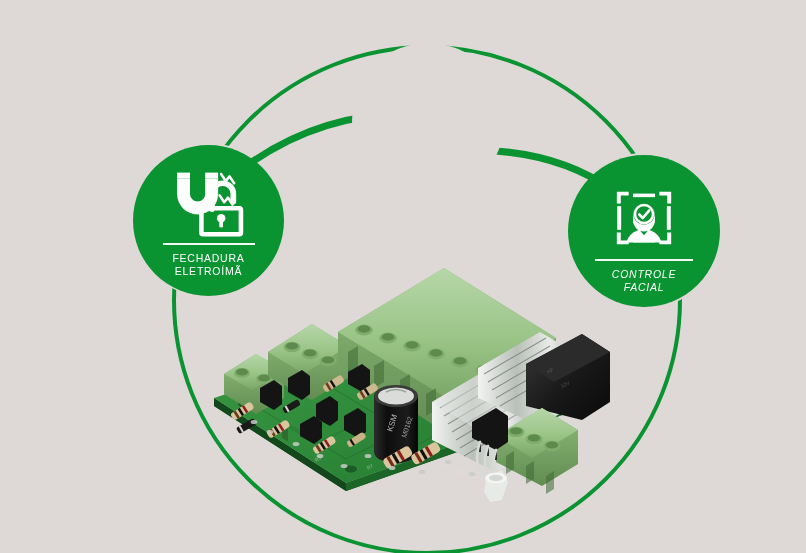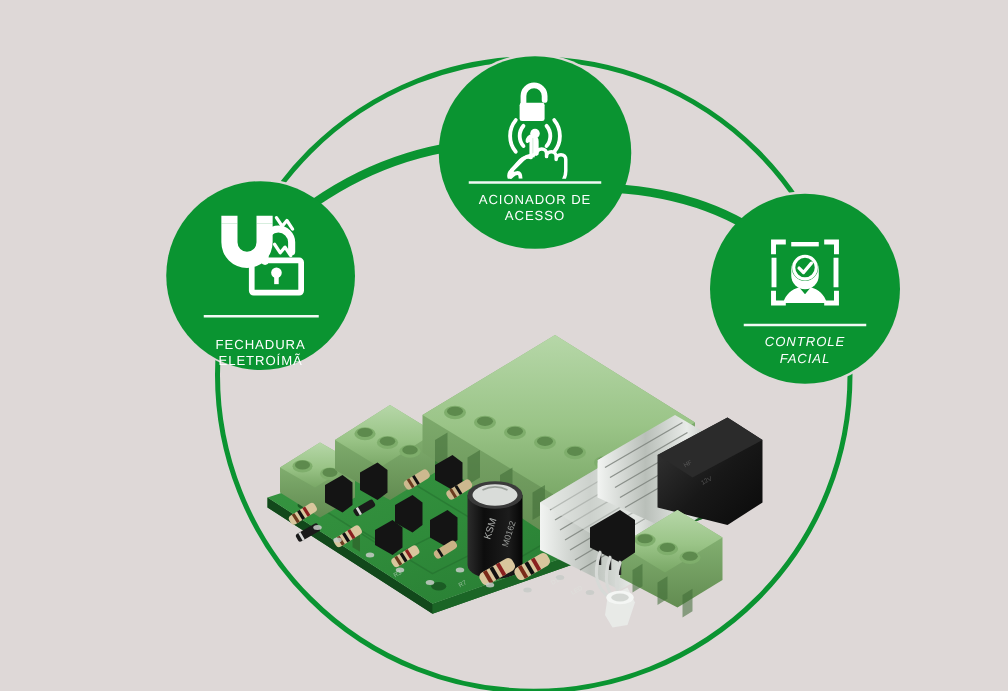--- a/index.html
+++ b/index.html
@@ -35,21 +35,21 @@
     font-size:10.5px;
     letter-spacing:.75px;
     line-height:13px;
     text-align:center;
     font-weight:400;
     white-space:pre-line;
     text-transform:uppercase;
   }
 
   
-  #f-lock{left:133px;top:145px;width:151px;height:151px;padding-top:22px;justify-content:space-between;}
+  #f-lock{left:133px;top:145px;width:151px;height:151px;padding-top:22px;}
   #f-lock .ic{width:76px;height:72px;}
   #f-lock .rule{width:92px;margin-top:4px;}
 
   
   #f-trigger{left:351px;top:45px;width:154px;height:154px;padding-top:18px;}
   #f-trigger .ic{width:78px;height:80px;}
   #f-trigger .rule{width:106px;margin-top:2px;}
 
   
   #f-face{left:568px;top:155px;width:152px;height:152px;padding-top:26px;font-style:italic;}
@@ -108,51 +108,20 @@
         <rect x="40" y="53" width="52" height="34" rx="2" fill="none" stroke="#ffffff" stroke-width="6"></rect>
         <circle cx="66" cy="66" r="5.6" fill="#ffffff"></circle>
         <rect x="63.6" y="66" width="4.8" height="12" fill="#ffffff"></rect>
       </svg>
     </div>
     <div class="rule"></div>
     <div class="cap">FECHADURA
 ELETROÍMÃ</div>
   </div>
 
-  <div class="feature" id="f-trigger">
-    <div class="ic">
-      <svg viewBox="0 0 100 104" width="78" height="80">
-
-        <path d="M38 26 V18 a11 11 0 0 1 22 0 v4" fill="none" stroke="#ffffff" stroke-width="6" stroke-linecap="round"></path>
-        <rect x="34" y="25" width="26" height="19" rx="2.5" fill="#ffffff"></rect>
-
-        <path d="M30 76 a26 26 0 0 1 0 -33" fill="none" stroke="#ffffff" stroke-width="4" stroke-linecap="round"></path>
-        <path d="M38 70 a16 16 0 0 1 0 -21" fill="none" stroke="#ffffff" stroke-width="4" stroke-linecap="round"></path>
-        <path d="M70 76 a26 26 0 0 0 0 -33" fill="none" stroke="#ffffff" stroke-width="4" stroke-linecap="round"></path>
-        <path d="M62 70 a16 16 0 0 0 0 -21" fill="none" stroke="#ffffff" stroke-width="4" stroke-linecap="round"></path>
-        <circle cx="50" cy="57" r="5" fill="#ffffff"></circle>
-
-        <path d="M50 57 V80
-                 M50 80 c 0 0 -6 -2 -13 4 c -7 7 -11 11 -11 11 l 0 6
-                 c 0 0 3 -3 6 -3 c 3 0 3 3 3 6 v0" fill="none" stroke="#ffffff" stroke-width="4"></path>
-        <path d="M46 60 v24 c -4 -3 -9 -1 -13 4 c -6 7 -9 10 -9 10 v5
-                 c 3 9 10 -2 11 0 v0 l0 0" fill="none" stroke="none"></path>
-        <path d="M46 61 v21 c -6 -2 -10 1 -14 6 c -5 6 -8 9 -8 9
-                 c -2 3 -1 7 1 9 l 5 5 v 12 h 46 v -13
-                 c 4 -4 6 -8 6 -14 v -12
-                 c 0 -3 -2 -5 -5 -5 c -3 0 -5 2 -5 5
-                 v -3 c 0 -3 -2 -5 -5 -5 c -3 0 -5 2 -5 5
-                 v -3 c 0 -3 -2 -5 -5 -5 c -3 0 -5 2 -5 5
-                 v -13 c 0 -3 -2 -5.5 -5 -5.5 c -3 0 -5 2.5 -5 5.5 z" fill="none" stroke="#ffffff" stroke-width="3.6" stroke-linejoin="round"></path>
-      </svg>
-    </div>
-    <div class="rule"></div>
-    <div class="cap">ACIONADOR DE
-ACESSO</div>
-  </div>
 
   <div class="feature" id="f-face">
     <div class="ic">
       <svg viewBox="0 0 100 94" width="80" height="74">
 
         <path d="M18 26 V16 h10" fill="none" stroke="#ffffff" stroke-width="5" stroke-linecap="square"></path>
         <path d="M82 26 V16 h-10" fill="none" stroke="#ffffff" stroke-width="5" stroke-linecap="square"></path>
         <path d="M18 68 V78 h10" fill="none" stroke="#ffffff" stroke-width="5" stroke-linecap="square"></path>
         <path d="M82 68 V78 h-10" fill="none" stroke="#ffffff" stroke-width="5" stroke-linecap="square"></path>
 

